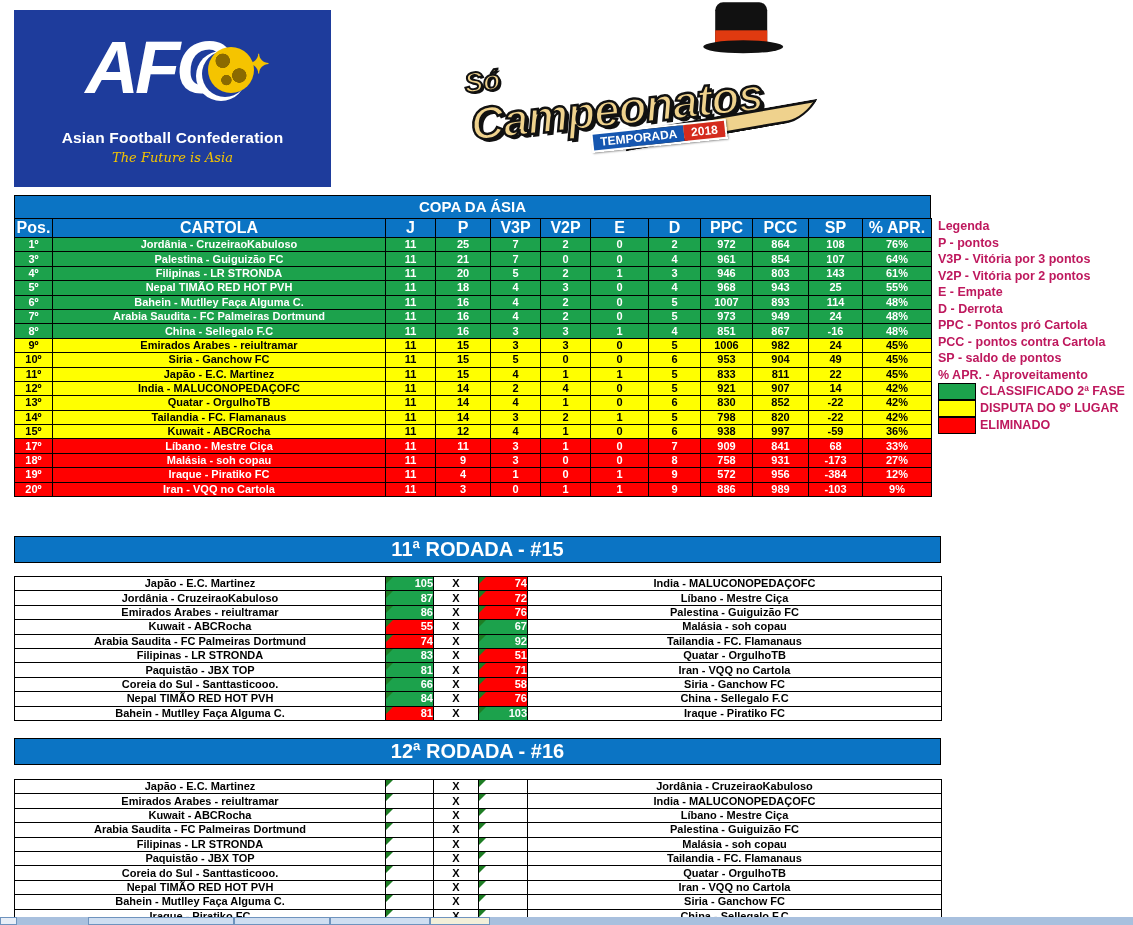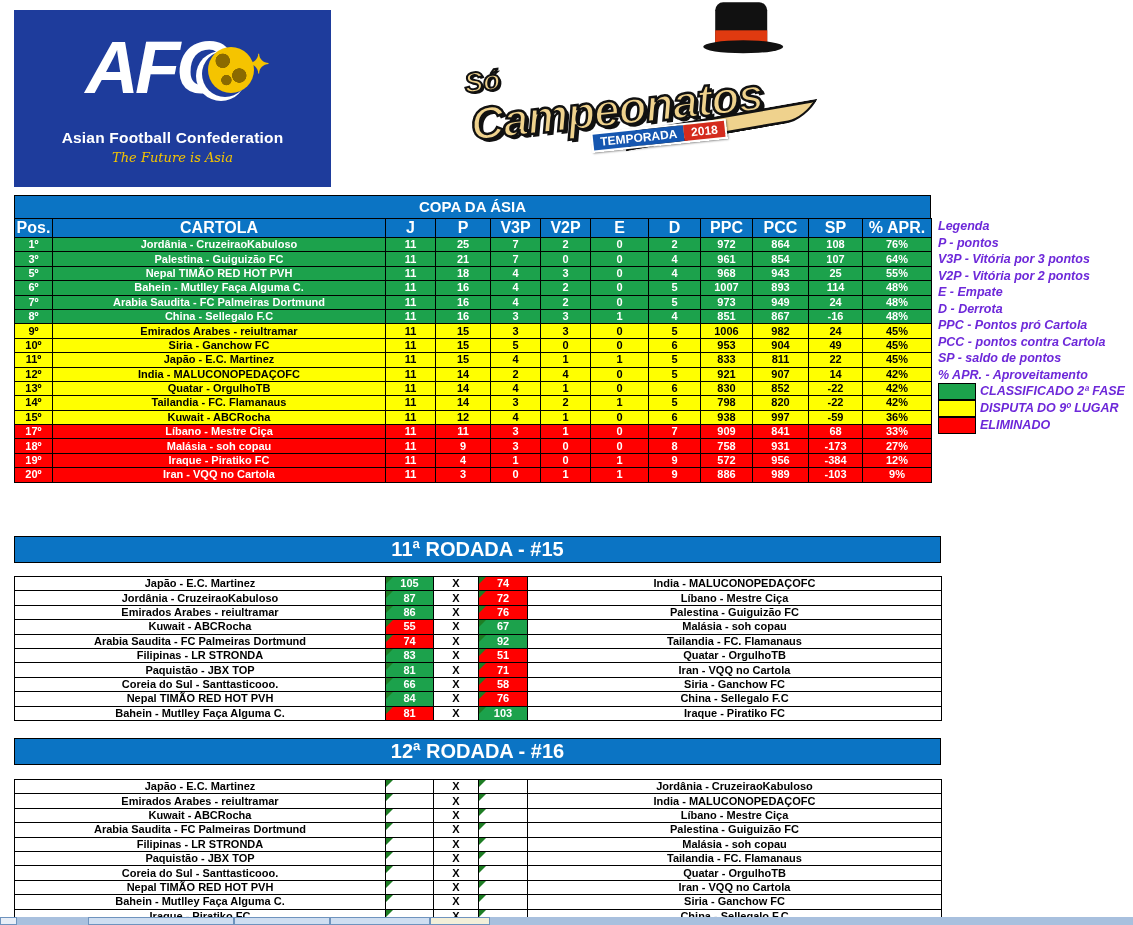--- a/index.html
+++ b/index.html
@@ -48,32 +48,32 @@
   td,th{border:1px solid #000;padding:0;overflow:hidden;white-space:nowrap;}
 
   #standings{position:absolute;left:14px;top:218px;width:917px;}
   #standings th{background:var(--table_blue);color:#fff;font-weight:bold;font-size:16px;height:17px;}
   #standings td{height:13.4px;font-size:11px;font-weight:bold;text-align:center;line-height:13px;}
   tr.zone-green td{background:var(--zone_green);color:#fff;}
   tr.zone-yellow td{background:var(--zone_yellow);color:#000;}
   tr.zone-red td{background:var(--zone_red);color:#fff;}
 
   
-  .legend{position:absolute;left:938px;top:218px;width:195px;font-weight:bold;font-size:12.5px;color:#6d28d9;font-style:italic;}
+  .legend{position:absolute;left:938px;top:218px;width:195px;font-weight:bold;font-size:12.5px;color:#be185d;}
   .legend div{line-height:16.5px;}
   .zone-key{display:flex;align-items:center;height:17px;}
   .zone-key .sw{width:36px;height:15px;border:1px solid #000;margin-right:4px;flex:0 0 auto;}
   .zone-key .lb{font-size:12.5px;font-weight:bold;white-space:nowrap;}
 
   
   .round-bar{position:absolute;left:14px;width:925px;height:25px;background:var(--table_blue);
     border:1px solid #000;color:#fff;font-weight:bold;font-size:20px;line-height:24px;text-align:center;}
   .round-table{position:absolute;left:14px;width:927px;}
   .round-table td{height:13.4px;font-size:11px;font-weight:bold;text-align:center;background:#fff;line-height:13px;}
-  .round-table td.score{position:relative;}
+  .round-table td.score{position:relative;text-align:right;}
   td.sc-green{background:var(--zone_green);color:#fff;}
   td.sc-red{background:var(--zone_red);color:#fff;}
   .tri{position:absolute;left:0;top:0;width:0;height:0;
     border-top:7px solid var(--error_flag_green);border-right:7px solid transparent;}
 
   
   .tabstrip{position:absolute;left:0;top:917px;width:1133px;height:8px;background:var(--tab_strip);}
   .tabstrip .tab{position:absolute;top:0;height:8px;background:#CFDEF1;border:1px solid #6E93BE;box-sizing:border-box;}
 </style>
 </head>
@@ -159,20 +159,34 @@
         <td>11</td>
         <td>21</td>
         <td>7</td>
         <td>0</td>
         <td>0</td>
         <td>4</td>
         <td>961</td>
         <td>854</td>
         <td>107</td>
         <td>64%</td>
+      </tr>
+      <tr class="zone-green">
+        <td>4º</td>
+        <td>Filipinas - LR STRONDA</td>
+        <td>11</td>
+        <td>20</td>
+        <td>5</td>
+        <td>2</td>
+        <td>1</td>
+        <td>3</td>
+        <td>946</td>
+        <td>803</td>
+        <td>143</td>
+        <td>61%</td>
       </tr>
       <tr class="zone-green">
         <td>5º</td>
         <td>Nepal TIMÃO RED HOT PVH</td>
         <td>11</td>
         <td>18</td>
         <td>4</td>
         <td>3</td>
         <td>0</td>
         <td>4</td>

